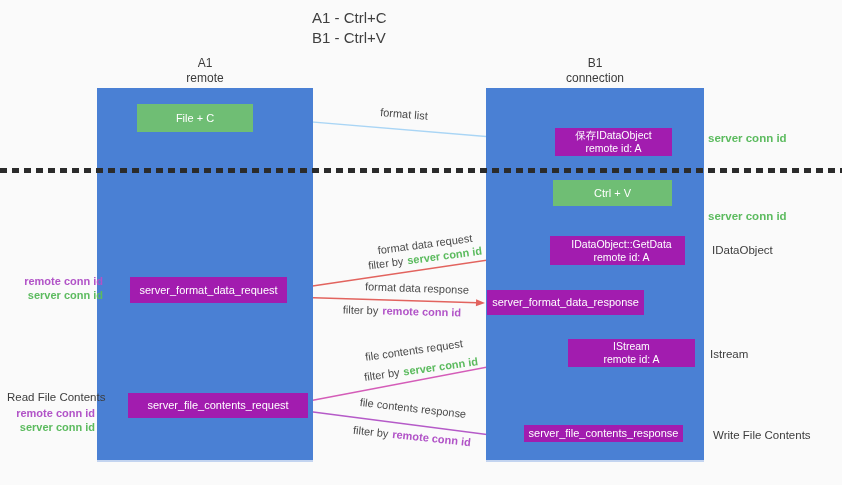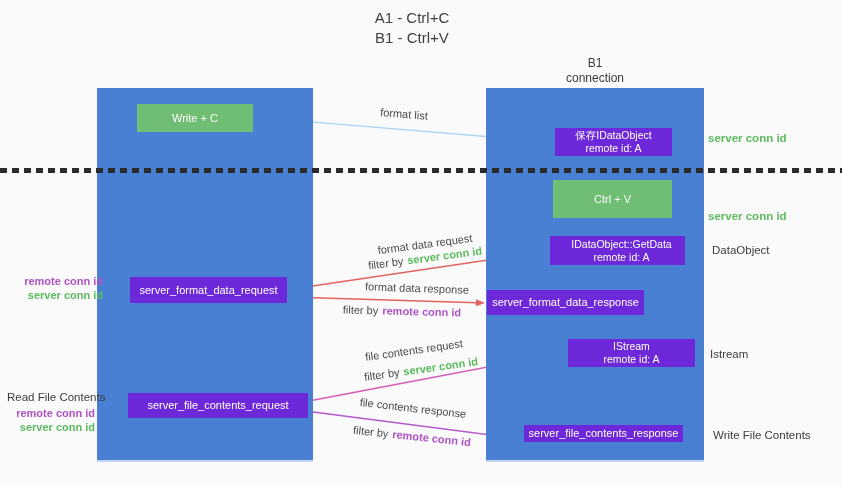--- a/index.html
+++ b/index.html
@@ -1,32 +1,32 @@
 <!DOCTYPE html>
 <html><head>
 <meta charset="utf-8">
 <style>
   html,body{margin:0;padding:0;background:#fafafa;}
   .canvas{position:relative;width:842px;height:485px;background:#fafafa;overflow:hidden;
           font-family:"Liberation Sans", sans-serif;}
   .svglayer{position:absolute;left:0;top:0;width:842px;height:485px;pointer-events:none;}
-  .title{position:absolute;left:312px;top:8px;width:200px;text-align:center;
+  .title{position:absolute;left:312px;top:8px;width:200px;
          font-size:15px;line-height:20px;color:#3f3f3f;}
   .lane{position:absolute;background:#4a80d4;border-bottom:2px solid #c3d4f0;}
   .lane-left{left:97px;top:88px;width:216px;height:372px;}
   .lane-right{left:486px;top:88px;width:218px;height:372px;}
   .lane-header{position:absolute;top:56px;text-align:center;font-size:12px;line-height:15px;color:#3b3b3b;}
   .lane-header.left{left:97px;width:216px;}
   .lane-header.right{left:486px;width:218px;}
   .dotted{position:absolute;left:0;top:168px;width:842px;height:5px;z-index:5;
           background:repeating-linear-gradient(90deg,#2b2b2b 0 7px,transparent 7px 12px);}
   .box{position:absolute;display:flex;flex-direction:column;align-items:center;justify-content:center;
        color:#fff;text-align:center;font-size:11px;line-height:13px;z-index:4;}
   .green{background:#6fbe74;}
-  .orange{background:#6d28d9;}
+  .orange{background:#a21caf;}
   .two{font-size:10.5px;}
   .alabel{position:absolute;font-size:11px;color:#4a4a4a;white-space:nowrap;text-align:center;z-index:6;}
   .sidelabel{position:absolute;font-size:11.5px;color:#3c3c3c;white-space:nowrap;z-index:6;}
   .gtext{color:#5cbb5f;font-weight:bold;}
   .ptext{color:#b153c7;font-weight:bold;}
   .pair{position:absolute;font-size:11px;font-weight:bold;line-height:14px;text-align:right;z-index:6;}
   .fprefix{margin-right:4px;}
 </style>
 </head>
 <body>
@@ -62,40 +62,44 @@
       <line x1="290" y1="409" x2="513" y2="438" stroke="#b55ac8" stroke-width="1.5"></line>
       <polygon points="521,439 511.6,441.3 512.5,434.4" fill="#b55ac8"></polygon>
     </g>
   </svg>
 
   <div class="title">
     <div>A1 - Ctrl+C</div>
     <div>B1 - Ctrl+V</div>
   </div>
 
+  <div class="lane-header left">
+    <div>A1</div>
+    <div>remote</div>
+  </div>
   <div class="lane-header right">
     <div>B1</div>
     <div>connection</div>
   </div>
 
   <div class="lane lane-left"></div>
   <div class="lane lane-right"></div>
 
   <div class="dotted"></div>
 
   <div class="box green" style="left:137px;top:104px;width:116px;height:28px;">
-    <div>Write + C</div>
+    <div>File + C</div>
   </div>
 
   <div class="box orange two" style="left:555px;top:128px;width:117px;height:28px;">
     <div>保存IDataObject</div>
     <div>remote id: A</div>
   </div>
 
-  <div class="box green" style="left:553px;top:180px;width:119px;height:38px;align-items:center;">
+  <div class="box green" style="left:553px;top:180px;width:119px;height:26px;align-items:center;">
     <div>Ctrl + V</div>
   </div>
 
   <div class="box orange two" style="left:550px;top:236px;width:127px;height:29px;padding-left:8px;">
     <div>IDataObject::GetData</div>
     <div>remote id: A</div>
   </div>
 
   <div class="box orange" style="left:487px;top:290px;width:157px;height:25px;">
     <div>server_format_data_response</div>
@@ -113,21 +117,21 @@
   <div class="box orange" style="left:128px;top:393px;width:180px;height:25px;">
     <div>server_file_contents_request</div>
   </div>
 
   <div class="box orange" style="left:524px;top:425px;width:159px;height:17px;">
     <div>server_file_contents_response</div>
   </div>
 
   <div class="sidelabel gtext" style="left:708px;top:132px;">server conn id</div>
   <div class="sidelabel gtext" style="left:708px;top:210px;">server conn id</div>
-  <div class="sidelabel" style="left:712px;top:244px;">DataObject</div>
+  <div class="sidelabel" style="left:712px;top:244px;">IDataObject</div>
   <div class="sidelabel" style="left:710px;top:348px;">Istream</div>
   <div class="sidelabel" style="left:713px;top:429px;">Write File Contents</div>
 
   <div class="pair" style="left:8px;top:274px;width:95px;">
     <div class="ptext">remote conn id</div>
     <div class="gtext">server conn id</div>
   </div>
   <div class="sidelabel" style="left:7px;top:391px;">Read File Contents</div>
   <div class="pair" style="left:8px;top:406px;width:87px;">
     <div class="ptext">remote conn id</div>

